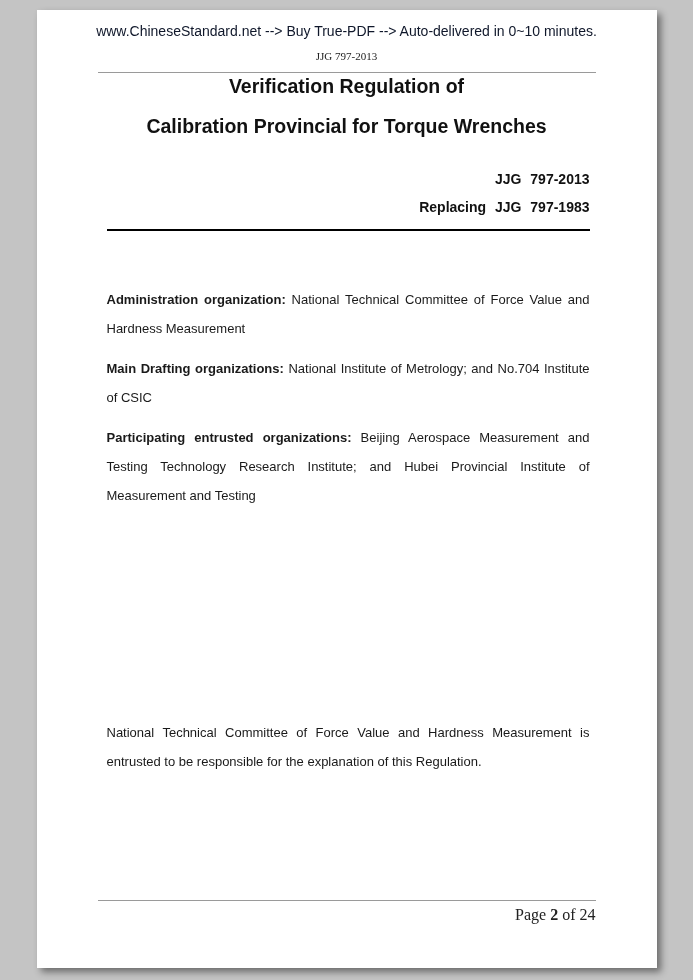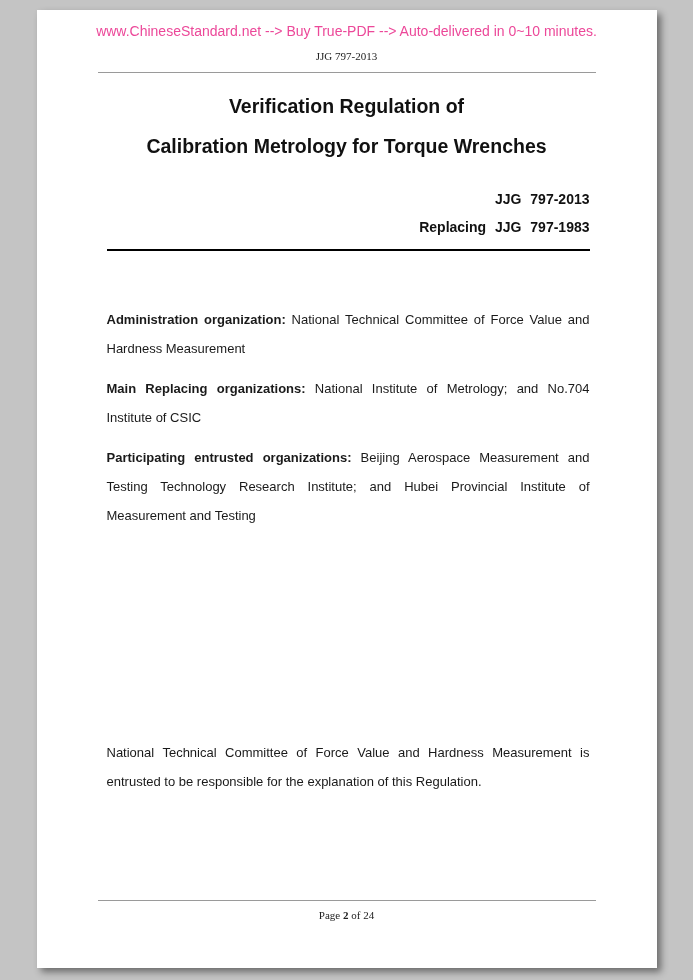--- a/index.html
+++ b/index.html
@@ -14,21 +14,21 @@
   .page {
     position: relative;
     width: 620px;
     height: 958px;
     margin: 10px auto 12px auto;
     background: #ffffff;
     padding: 12px 61px 0 61px;
     box-shadow: 4px 4px 7px rgba(0,0,0,0.45);
   }
   .banner {
-    color: #ec4899;
+    color: #0f172a;
     font-size: 14px;
     line-height: 18px;
     text-align: center;
     white-space: nowrap;
     margin: 0 -35px;
   }
   .doc-code {
     font-family: "Liberation Serif", serif;
     font-size: 11px;
     line-height: 14px;
@@ -42,21 +42,21 @@
     border-top: 1px solid #9a9a9a;
     margin-top: 9px;
   }
   .title-line {
     font-size: 19.5px;
     font-weight: bold;
     text-align: center;
     line-height: 26px;
     color: #111111;
   }
-  .title-1 { margin-top: 20px; }
+  .title-1 { }
   .title-2 { margin-top: 14px; }
   .designation-block {
     margin-top: 26px;
     margin-right: 6px;
     text-align: right;
   }
   .designation-line {
     font-size: 14px;
     font-weight: bold;
     line-height: 28px;
@@ -89,55 +89,55 @@
     right: 61px;
     bottom: 46px;
   }
   .footer-rule {
     height: 0;
     border: none;
     border-top: 1px solid #9a9a9a;
   }
   .footer-text {
     font-family: "Liberation Serif", serif;
-    font-size: 11px;
+    font-size: 16px;
     line-height: 14px;
-    text-align: center;
+    text-align: right;
     margin-top: 7px;
     color: #222222;
   }
   .footer-text .page-num { font-weight: bold; }
 </style>
 </head>
 <body>
 
 <div class="page">
 
   <div class="banner">www.ChineseStandard.net --&gt; Buy True-PDF --&gt; Auto-delivered in 0~10 minutes.</div>
 
   <div class="doc-code">JJG 797-2013</div>
 
   <div class="rule"></div>
 
   <div class="title-line title-1">Verification Regulation of</div>
 
-  <div class="title-line title-2">Calibration Metrology for Torque Wrenches</div>
+  <div class="title-line title-2">Calibration Provincial for Torque Wrenches</div>
 
   <div class="designation-block">
     <div class="designation-line">JJG 797-2013</div>
     <div class="designation-line">Replacing JJG 797-1983</div>
   </div>
 
   <div class="thick-rule"></div>
 
   <div class="body-block">
 
     <p class="para"><span class="lead">Administration organization:</span><span> National Technical Committee of Force Value and Hardness Measurement</span></p>
 
-    <p class="para"><span class="lead">Main Replacing organizations:</span><span> National Institute of Metrology; and No.704 Institute of CSIC</span></p>
+    <p class="para"><span class="lead">Main Drafting organizations:</span><span> National Institute of Metrology; and No.704 Institute of CSIC</span></p>
 
     <p class="para"><span class="lead">Participating entrusted organizations:</span><span> Beijing Aerospace Measurement and Testing Technology Research Institute; and Hubei Provincial Institute of Measurement and Testing</span></p>
 
     <p class="para closing">National Technical Committee of Force Value and Hardness Measurement is entrusted to be responsible for the explanation of this Regulation.</p>
 
   </div>
 
   <div class="footer">
     <div class="footer-rule"></div>
     <div class="footer-text"><span>Page </span><span class="page-num">2</span><span> of 24</span></div>

